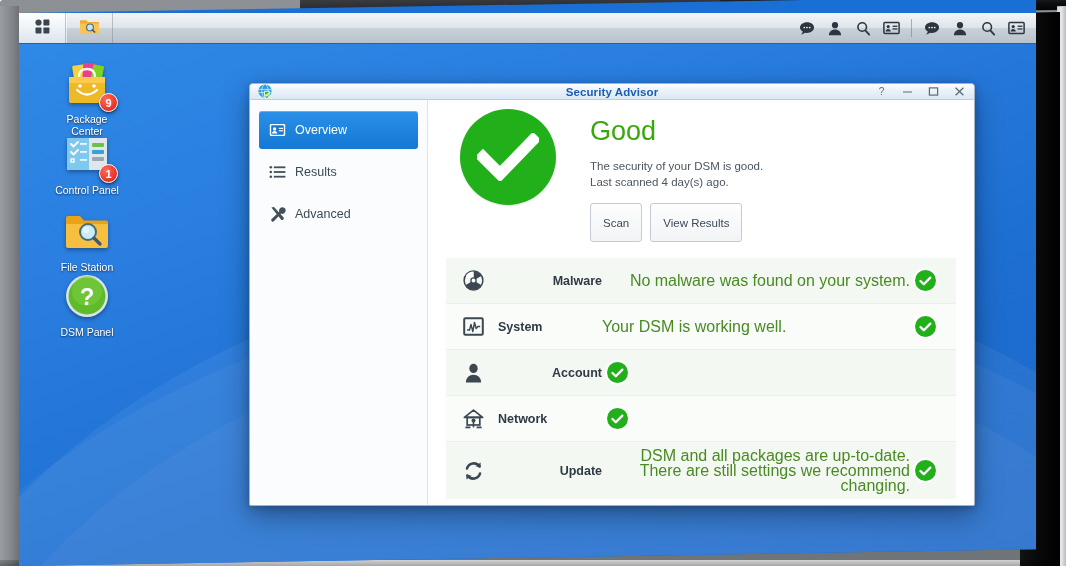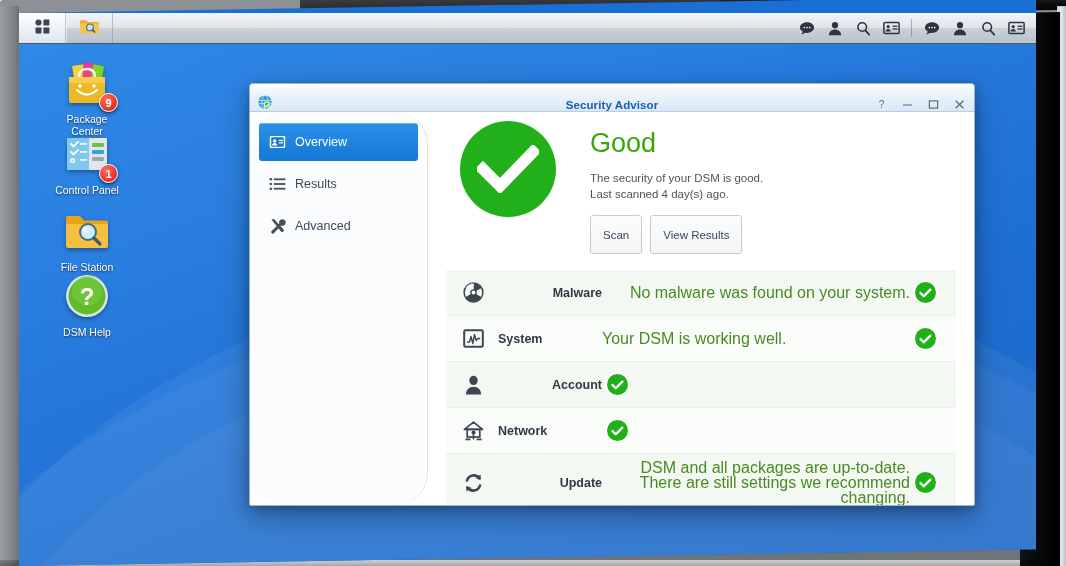--- a/index.html
+++ b/index.html
@@ -166,24 +166,24 @@
     left: 230px; top: 70px;
     width: 726px; height: 423px;
     background: #ffffff;
     border: 1px solid #9fb4c6;
     border-radius: 4px 4px 2px 2px;
     box-shadow: 0 10px 28px rgba(0,0,0,0.34), 0 2px 8px rgba(0,0,0,0.22);
     overflow: hidden;
     display: flex; flex-direction: column;
   }
   .titlebar {
-    height: 28px; flex: none;
+    height: 16px; flex: none;
     background: linear-gradient(180deg,#fdfefe 0%, #eaf2f9 45%, #dbe8f4 100%);
     border-bottom: 1px solid #b9cede;
-    display: flex; align-items: flex-end;
+    display: flex; align-items: center;
     position: relative;
   }
   .title-icon { margin-left: 7px; width: 17px; height: 17px; position: relative; }
   .title-text {
     position: absolute; left: 0; right: 0; text-align: center;
     font-size: 11.5px; font-weight: bold; color: #1a5fb4;
     letter-spacing: 0.1px;
   }
   .win-ctrls {
     position: absolute; right: 8px; display: flex; align-items: center; gap: 13px;
@@ -191,21 +191,20 @@
   .wc { width: 13px; height: 13px; display: flex; align-items: center; justify-content: center; cursor: pointer; color: #5b6b7a; }
 
   .wbody { flex: 1; display: flex; min-height: 0; }
 
   
   .sidebar {
     width: 178px; flex: none;
     background: #fbfcfd;
     border-right: 1px solid #dde5ec;
     padding-top: 11px;
-    border-radius: 32px;
   }
   .nav-item {
     height: 38px; margin: 0 9px 4px 9px;
     display: flex; align-items: center; gap: 9px;
     padding: 0 10px;
     border-radius: 3px;
     font-size: 12.5px; color: #3c4a58;
     cursor: pointer;
   }
   .nav-item.active {
@@ -431,21 +430,21 @@
 
       <div class="desk-icon" style="left:26px; top:257px;">
         <div class="glyph">
           <svg width="52" height="52" viewBox="0 0 52 52">
             <circle cx="26" cy="26" r="21" fill="#d8e4ea"></circle>
             <circle cx="26" cy="26" r="18.5" fill="#5fbb2a"></circle>
             <circle cx="26" cy="21" r="15" fill="#7ace3f" opacity="0.55"></circle>
             <text x="26" y="35" font-family="Liberation Sans, sans-serif" font-size="24" font-weight="bold" fill="#ffffff" text-anchor="middle">?</text>
           </svg>
         </div>
-        <div class="label">DSM Help</div>
+        <div class="label">DSM Panel</div>
       </div>
 
       <div class="window">
 
         <div class="titlebar">
           <div class="title-icon">
             <svg width="17" height="17" viewBox="0 0 17 17">
               <circle cx="8" cy="8" r="6.6" fill="#2e9bdd"></circle>
               <path d="M1.6 6.4h12.8M1.6 9.6h12.8" stroke="#bfe4f7" stroke-width="0.9" fill="none"></path>
               <ellipse cx="8" cy="8" rx="3.2" ry="6.6" fill="none" stroke="#bfe4f7" stroke-width="0.9"></ellipse>

